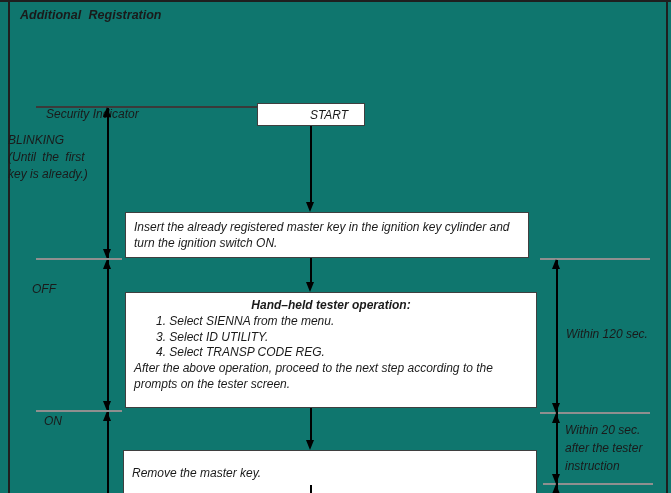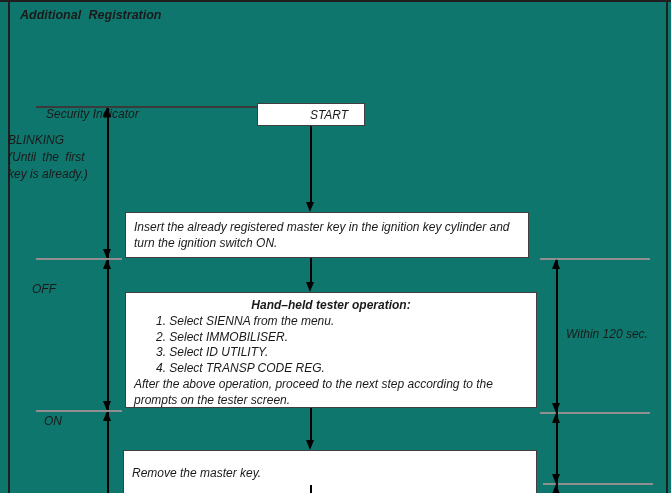--- a/index.html
+++ b/index.html
@@ -88,21 +88,20 @@
     <div>Insert the already registered master key in the ignition key cylinder and</div>
     <div>turn the ignition switch ON.</div>
   </div>
 
   <div class="abs vline" style="left:310px;top:258px;height:26px;"></div>
   <div class="abs arr arr-down" style="left:306px;top:282px;"></div>
 
   <div class="abs node box2">
     <div class="bold">Hand–held tester operation:</div>
     <div class="ind">1. Select SIENNA from the menu.</div>
-    <div class="ind">2. Select IMMOBILISER.</div>
     <div class="ind">3. Select ID UTILITY.</div>
     <div class="ind">4. Select TRANSP CODE REG.</div>
     <div>After the above operation, proceed to the next step according to the</div>
     <div>prompts on the tester screen.</div>
   </div>
 
   <div class="abs vline" style="left:310px;top:408px;height:33px;"></div>
   <div class="abs arr arr-down" style="left:306px;top:440px;"></div>
 
   <div class="abs node box3">
@@ -116,14 +115,19 @@
   <div class="abs refline" style="left:543px;top:483px;width:110px;"></div>
 
   <div class="abs vline" style="left:556px;top:260px;height:233px;"></div>
   <div class="abs arr arr-up" style="left:552px;top:259px;"></div>
   <div class="abs arr arr-down" style="left:552px;top:403px;"></div>
   <div class="abs arr arr-up" style="left:552px;top:413px;"></div>
   <div class="abs arr arr-down" style="left:552px;top:474px;"></div>
   <div class="abs arr arr-up" style="left:552px;top:484px;"></div>
 
   <div class="abs lbl t120">Within 120 sec.</div>
+  <div class="abs t20">
+    <div>Within 20 sec.</div>
+    <div>after the tester</div>
+    <div>instruction</div>
+  </div>
 
 </div>
 
 </body></html>

